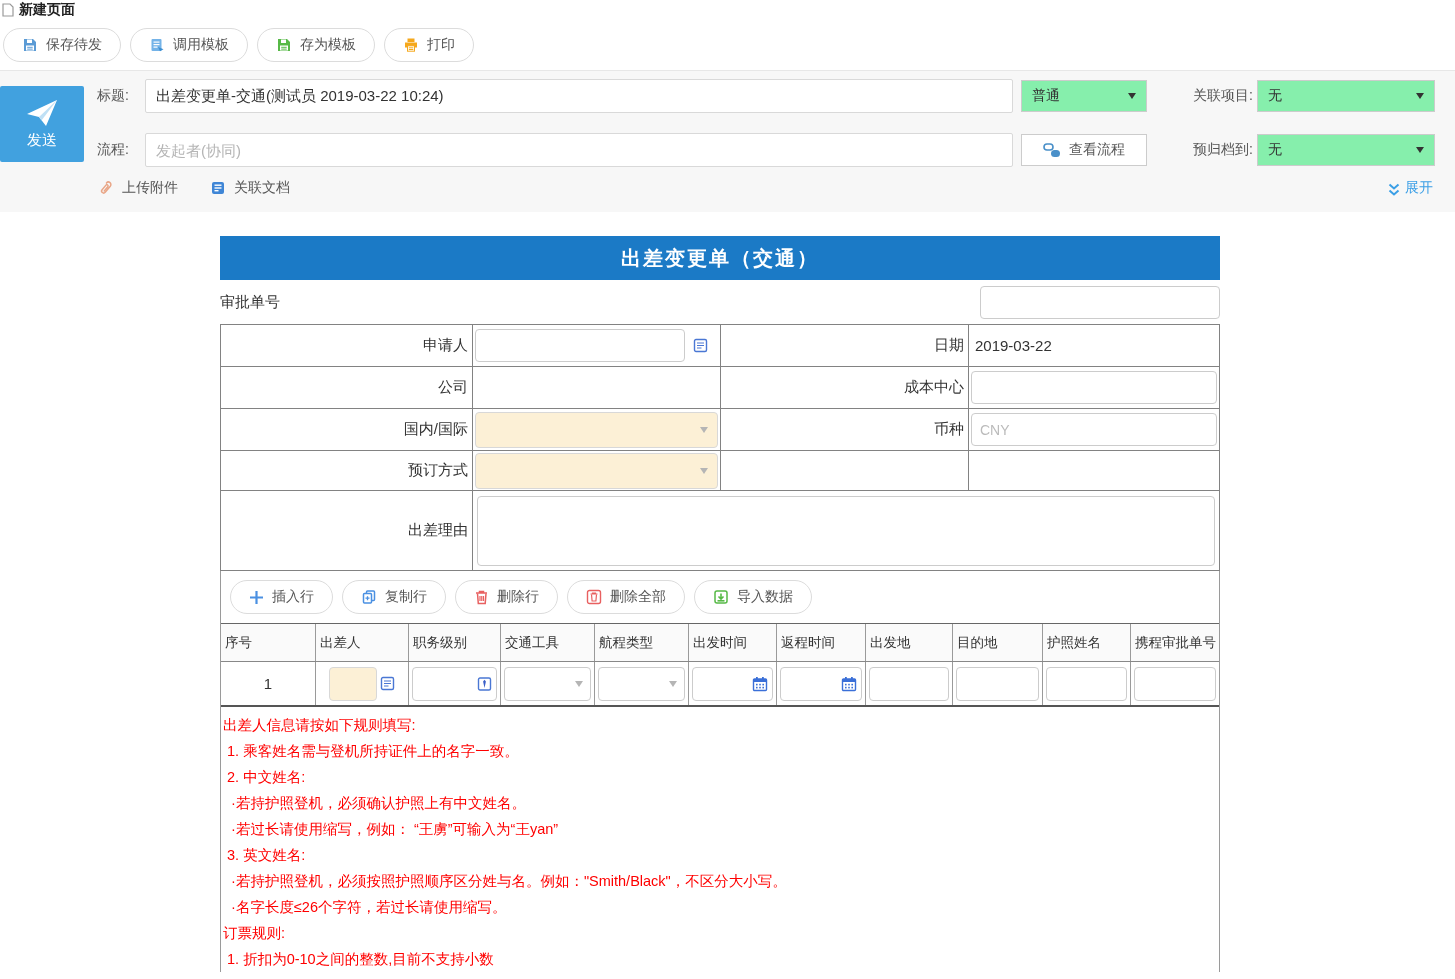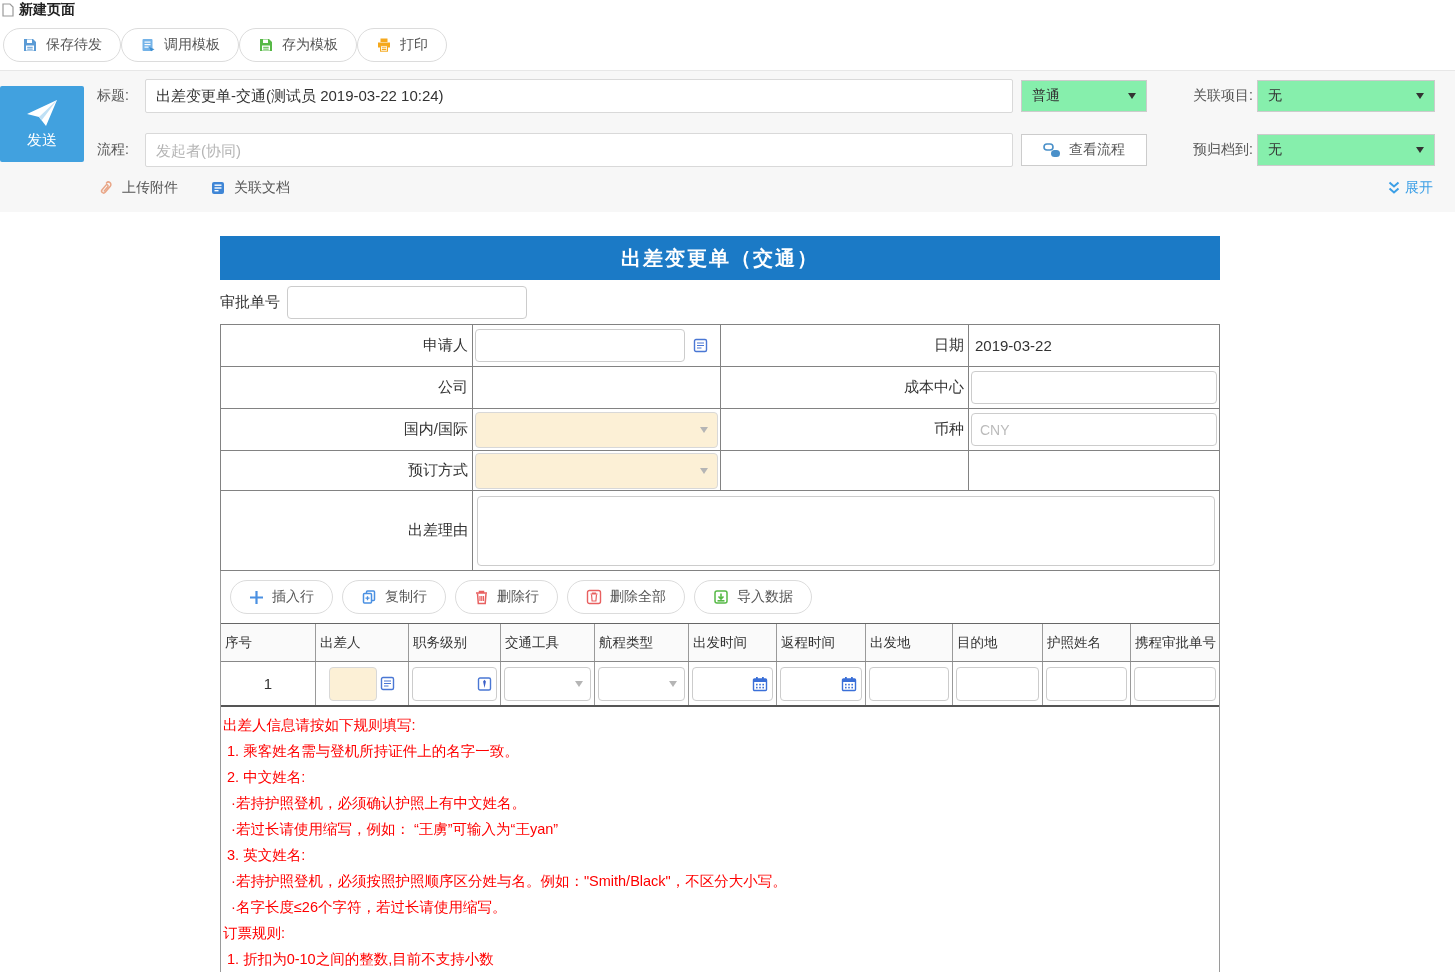--- a/index.html
+++ b/index.html
@@ -4,21 +4,21 @@
 <style>
   * { box-sizing: border-box; margin: 0; padding: 0; }
   html,body { width:1455px; height:979px; overflow:hidden; background:#fff;
     font-family:"Liberation Sans","DejaVu Sans",sans-serif; }
 
   
   .titlebar { height:20px; display:flex; align-items:center; gap:5px; padding-left:2px; }
   .titlebar .txt { font-size:14px; font-weight:bold; color:#222; }
 
   
-  .toolbar { height:51px; display:flex; align-items:center; gap:0; padding-left:3px;
+  .toolbar { height:51px; display:flex; align-items:center; gap:9px; padding-left:3px;
     border-bottom:1px solid #e7e7e7; background:#fff; }
   .pill { display:inline-flex; align-items:center; gap:8px; height:34px; padding:0 18px;
     border:1px solid #dcdcdc; border-radius:17px; background:#fff; font-size:14px;
     color:#555; cursor:pointer; white-space:nowrap; }
 
   
   .headerband { position:relative; height:141px; background:#f7f7f7; }
   .send { position:absolute; left:0; top:15px; width:84px; height:76px; background:#41a1df;
     border:none; border-radius:2px; color:#fff; display:flex; flex-direction:column;
     align-items:center; justify-content:center; gap:3px; font-size:15px; cursor:pointer; }
@@ -33,32 +33,32 @@
     display:flex; align-items:center; justify-content:space-between; padding:0 10px;
     font-size:14px; color:#333; cursor:pointer; }
   .hselect.wide { margin-left:4px; width:178px; }
   .hlabel2 { margin-left:32px; width:74px; text-align:right; font-size:14px; color:#555; flex:none; }
   .viewflow { margin-left:8px; width:126px; height:32px; border:1px solid #ccc; background:#fff;
     display:flex; align-items:center; justify-content:center; gap:8px; font-size:14px;
     color:#555; cursor:pointer; }
   .attach { display:inline-flex; align-items:center; gap:8px; font-size:14px; color:#555; cursor:pointer; }
   .attach.first { margin-left:97px; }
   .attach.second { margin-left:32px; }
-  .expand { position:absolute; right:22px; top:0; display:flex; align-items:center; gap:4px;
+  .expand { position:absolute; right:22px; top:0; display:flex; align-items:flex-end; gap:4px;
     color:#3b9fe6; font-size:14px; cursor:pointer; }
 
   .caret { width:0; height:0; border-left:4px solid transparent; border-right:4px solid transparent; }
   .caret.dark { border-top:6px solid #333; }
   .caret.gray { border-top:6px solid #b5b5b5; }
 
   
   .formwrap { margin:24px 0 0 220px; width:1000px; }
   .formtitle { height:44px; background:#1b7ac6; color:#fff; font-size:20px; font-weight:bold;
     display:flex; align-items:center; justify-content:center; letter-spacing:2px; }
-  .approvalrow { height:44px; display:flex; align-items:center; justify-content:flex-start; }
+  .approvalrow { height:44px; display:flex; align-items:center; justify-content:space-between; }
   .approvalrow .flabel { font-size:15px; color:#333; margin-right:7px; }
   .approvalrow input { width:240px; height:33px; border:1px solid #ccc; border-radius:4px;
     padding:0 8px; font-size:14px; font-family:inherit; }
 
   .maintable { border:1px solid #828282; }
   .mrow { display:flex; }
   .mcell { border-right:1px solid #828282; border-bottom:1px solid #828282;
     display:flex; align-items:center; }
   .mrow .mcell:last-child { border-right:none; }
   .mrow.last .mcell { border-bottom:none; }

